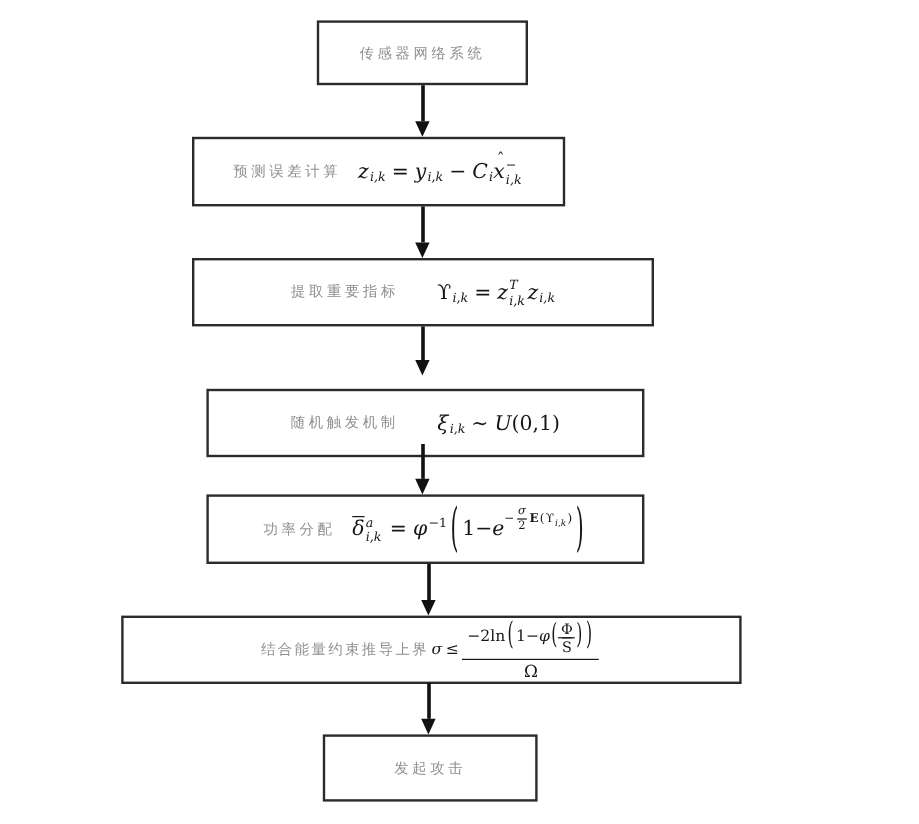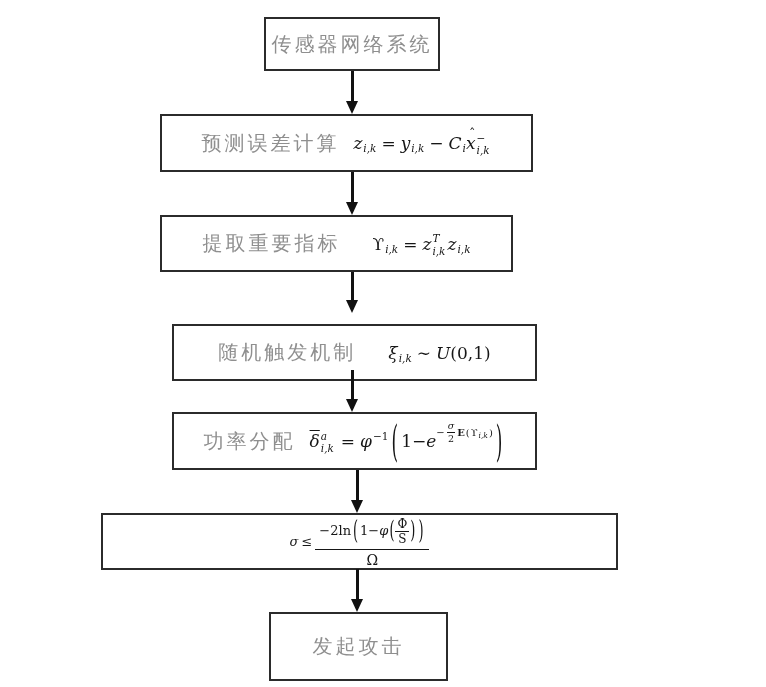--- a/index.html
+++ b/index.html
@@ -6,21 +6,21 @@
   #canvas {
     position:relative; width:766px; height:687px; background:#ffffff;
     overflow:hidden; font-family:"DejaVu Serif", serif;
   }
   .box {
     position:absolute; box-sizing:border-box; border:2px solid #2b2b2b;
     background:#ffffff; display:flex; align-items:center; justify-content:center;
     white-space:nowrap;
   }
   .cn {
-    font-family:"DejaVu Serif", serif; color:#8f8f8f; font-size:20px;
+    font-family:"DejaVu Serif", serif; color:#8f8f8f; font-size:12px;
     letter-spacing:3px; font-style:normal;
   }
   .cn2 { letter-spacing:2px; }
   
   .fm {
     font-family:"DejaVu Serif", serif; font-style:italic; color:#161616;
     font-size:17px; display:inline-flex; align-items:center; letter-spacing:0;
   }
   .up { font-style:normal; }
   .op { font-style:normal; margin:0 5px; }
@@ -81,21 +81,21 @@
 
   <div class="box" style="left:264px;top:17px;width:176px;height:54px">
     <span class="cn">传感器网络系统</span>
   </div>
 
   <div class="arrow" style="left:346px;top:71px;height:43px">
     <span class="shaft"></span>
     <span class="head"></span>
   </div>
 
-  <div class="box" style="left:160px;top:114px;width:373px;height:58px;gap:14px">
+  <div class="box" style="left:160px;top:114px;width:311px;height:58px;gap:14px">
     <span class="cn">预测误差计算</span>
     <span class="fm">
       <span>z</span>
       <span class="sb">i,k</span>
       <span class="op">=</span>
       <span>y</span>
       <span class="sb">i,k</span>
       <span class="op">−</span>
       <span>C</span>
       <span class="sb">i</span>
@@ -108,21 +108,21 @@
         <span>i,k</span>
       </span>
     </span>
   </div>
 
   <div class="arrow" style="left:346px;top:172px;height:43px">
     <span class="shaft"></span>
     <span class="head"></span>
   </div>
 
-  <div class="box" style="left:160px;top:215px;width:353px;height:57px;gap:32px">
+  <div class="box" style="left:160px;top:215px;width:385px;height:57px;gap:32px">
     <span class="cn">提取重要指标</span>
     <span class="fm">
       <span class="up">ϒ</span>
       <span class="sb">i,k</span>
       <span class="op">=</span>
       <span>z</span>
       <span class="stk">
         <span>T</span>
         <span>i,k</span>
       </span>
@@ -181,20 +181,21 @@
       <span class="bp5">)</span>
     </span>
   </div>
 
   <div class="arrow" style="left:351px;top:470px;height:43px">
     <span class="shaft"></span>
     <span class="head"></span>
   </div>
 
   <div class="box" style="left:101px;top:513px;width:517px;height:57px">
+    <span class="cn cn2">结合能量约束推导上界</span>
     <span class="fm6">
       <span>σ</span>
       <span class="op6">≤</span>
       <span class="dfrac">
         <span class="dnum">
           <span class="up">−2ln</span>
           <span class="bp6o">(</span>
           <span class="up">1−</span>
           <span>φ</span>
           <span class="bp6i">(</span>
@@ -208,17 +209,17 @@
         <span class="dden">Ω</span>
       </span>
     </span>
   </div>
 
   <div class="arrow" style="left:351px;top:569px;height:43px">
     <span class="shaft"></span>
     <span class="head"></span>
   </div>
 
-  <div class="box" style="left:269px;top:612px;width:179px;height:69px">
+  <div class="box" style="left:269px;top:612px;width:179px;height:56px">
     <span class="cn">发起攻击</span>
   </div>
 
 </div>
 
 </body></html>

